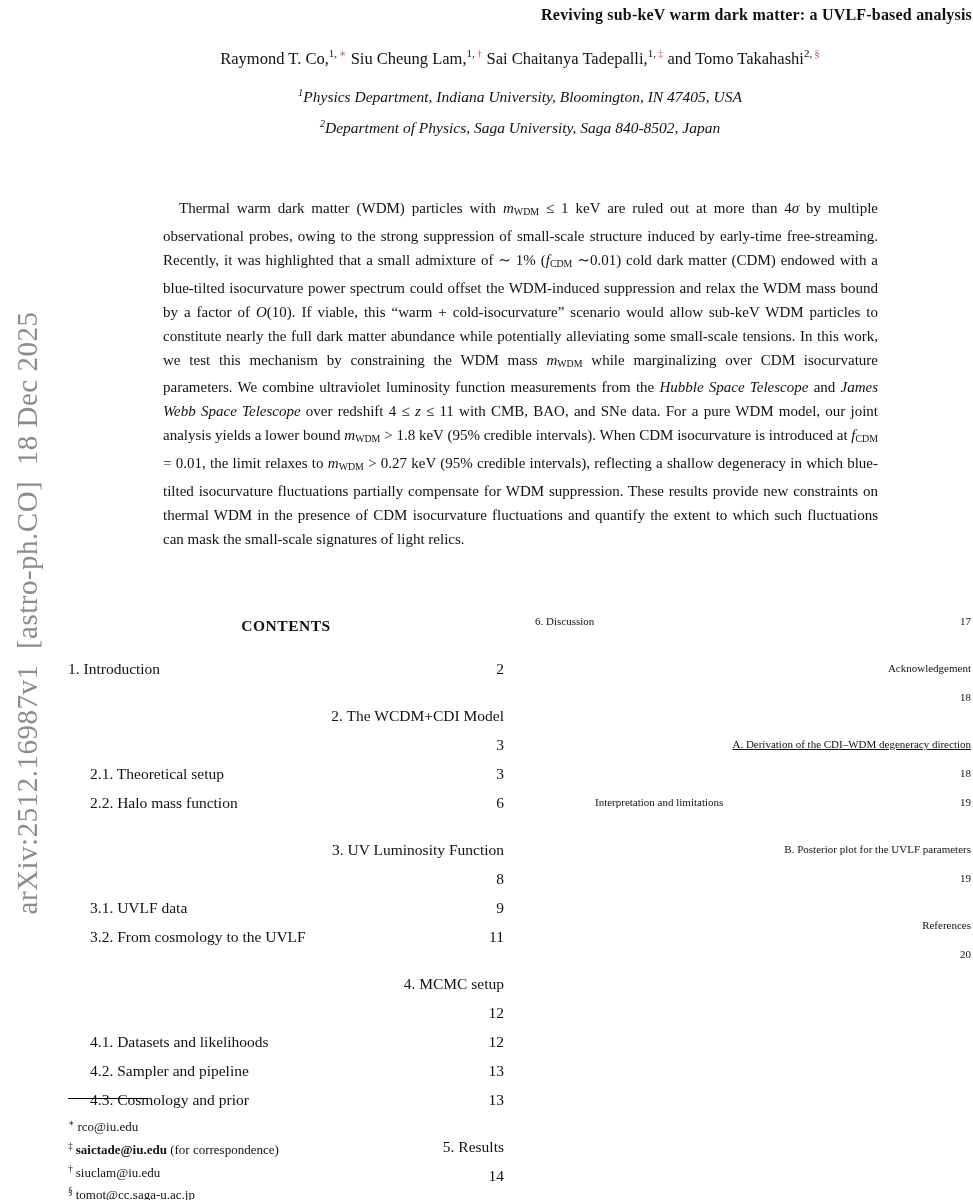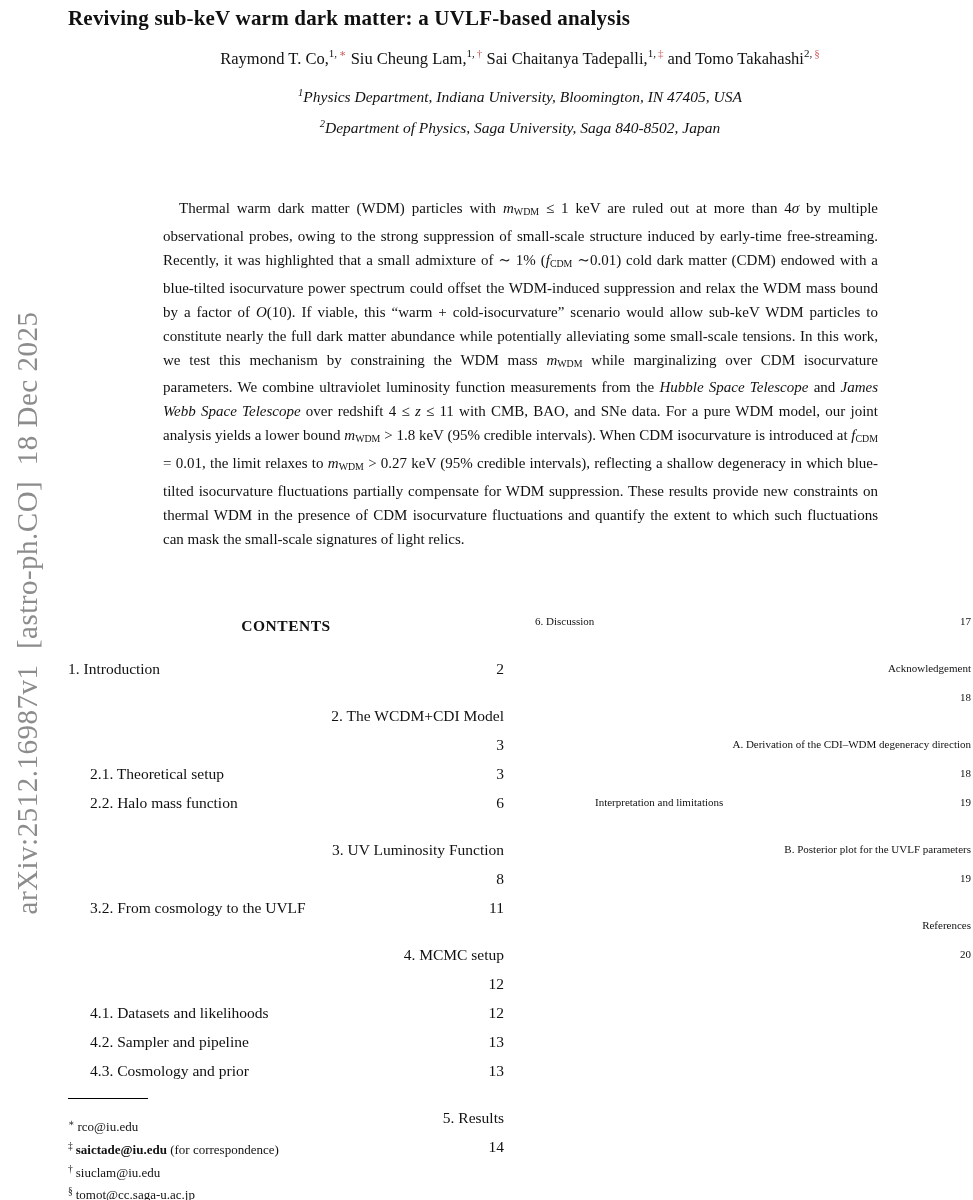--- a/index.html
+++ b/index.html
@@ -20,22 +20,22 @@
     transform: translate(-50%, -50%) rotate(-90deg);
     transform-origin: center center;
     white-space: pre;
     font-size: 29px;
     letter-spacing: 0.5px;
     color: var(--watermark_gray, #8c8c8c);
   }
   .title {
     position: absolute;
     top: 6px; left: 68px; width: 904px;
-    text-align: left;
-    font-size: 21px;
+    text-align: right;
+    font-size: 16px;
     font-weight: bold;
     letter-spacing: 0.2px;
   }
   .authors {
     position: absolute;
     top: 47px; left: 68px; width: 904px;
     text-align: center;
     font-size: 16.5px;
   }
   .author { white-space: nowrap; }
@@ -80,21 +80,21 @@
   .toc-row {
     display: flex;
     justify-content: space-between;
     align-items: flex-end;
     line-height: 29px;
   }
   .toc-row.gap { margin-top: 18px; flex-direction: column; }
   .lbl.ind1 { padding-left: 22px; }
   .lbl.ind2 { padding-left: 23px; }
   .lbl.ind3 { padding-left: 60px; }
-  .lbl.hang { max-width: 360px; padding-left: 24px; text-indent: -24px; }
+  .lbl.hang { max-width: 360px; padding-left: 24px; text-indent: -24px; text-decoration: underline; }
   .pg { margin-left: 8px; }
   .footrule {
     position: absolute;
     top: 1098px; left: 68px; width: 80px;
     border-top: 1px solid #000;
   }
   .footnotes {
     position: absolute;
     top: 1114px; left: 68px; width: 440px;
     font-size: 13px;
@@ -141,20 +141,24 @@
       </div>
     <div class="toc-row">
         <span class="lbl ind1">2.2. Halo mass function</span>
         <span class="pg">6</span>
       </div>
     <div class="toc-row gap">
         <span class="lbl">3. UV Luminosity Function</span>
         <span class="pg">8</span>
       </div>
     <div class="toc-row">
+        <span class="lbl ind1">3.1. UVLF data</span>
+        <span class="pg">9</span>
+      </div>
+    <div class="toc-row">
         <span class="lbl ind1">3.2. From cosmology to the UVLF</span>
         <span class="pg">11</span>
       </div>
     <div class="toc-row gap">
         <span class="lbl">4. MCMC setup</span>
         <span class="pg">12</span>
       </div>
     <div class="toc-row">
         <span class="lbl ind1">4.1. Datasets and likelihoods</span>
         <span class="pg">12</span>

